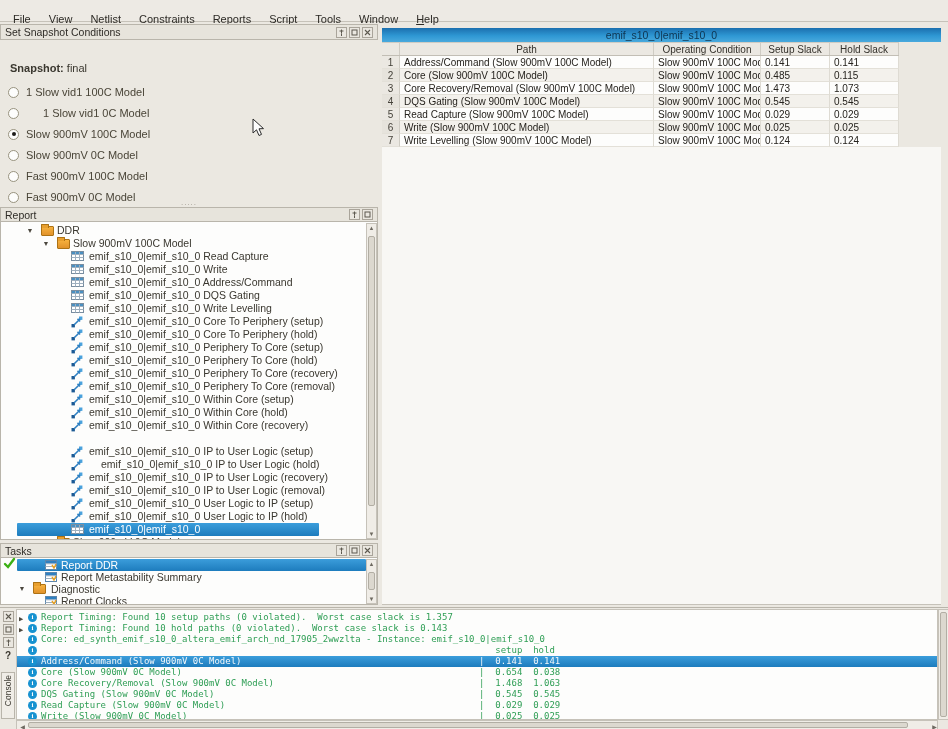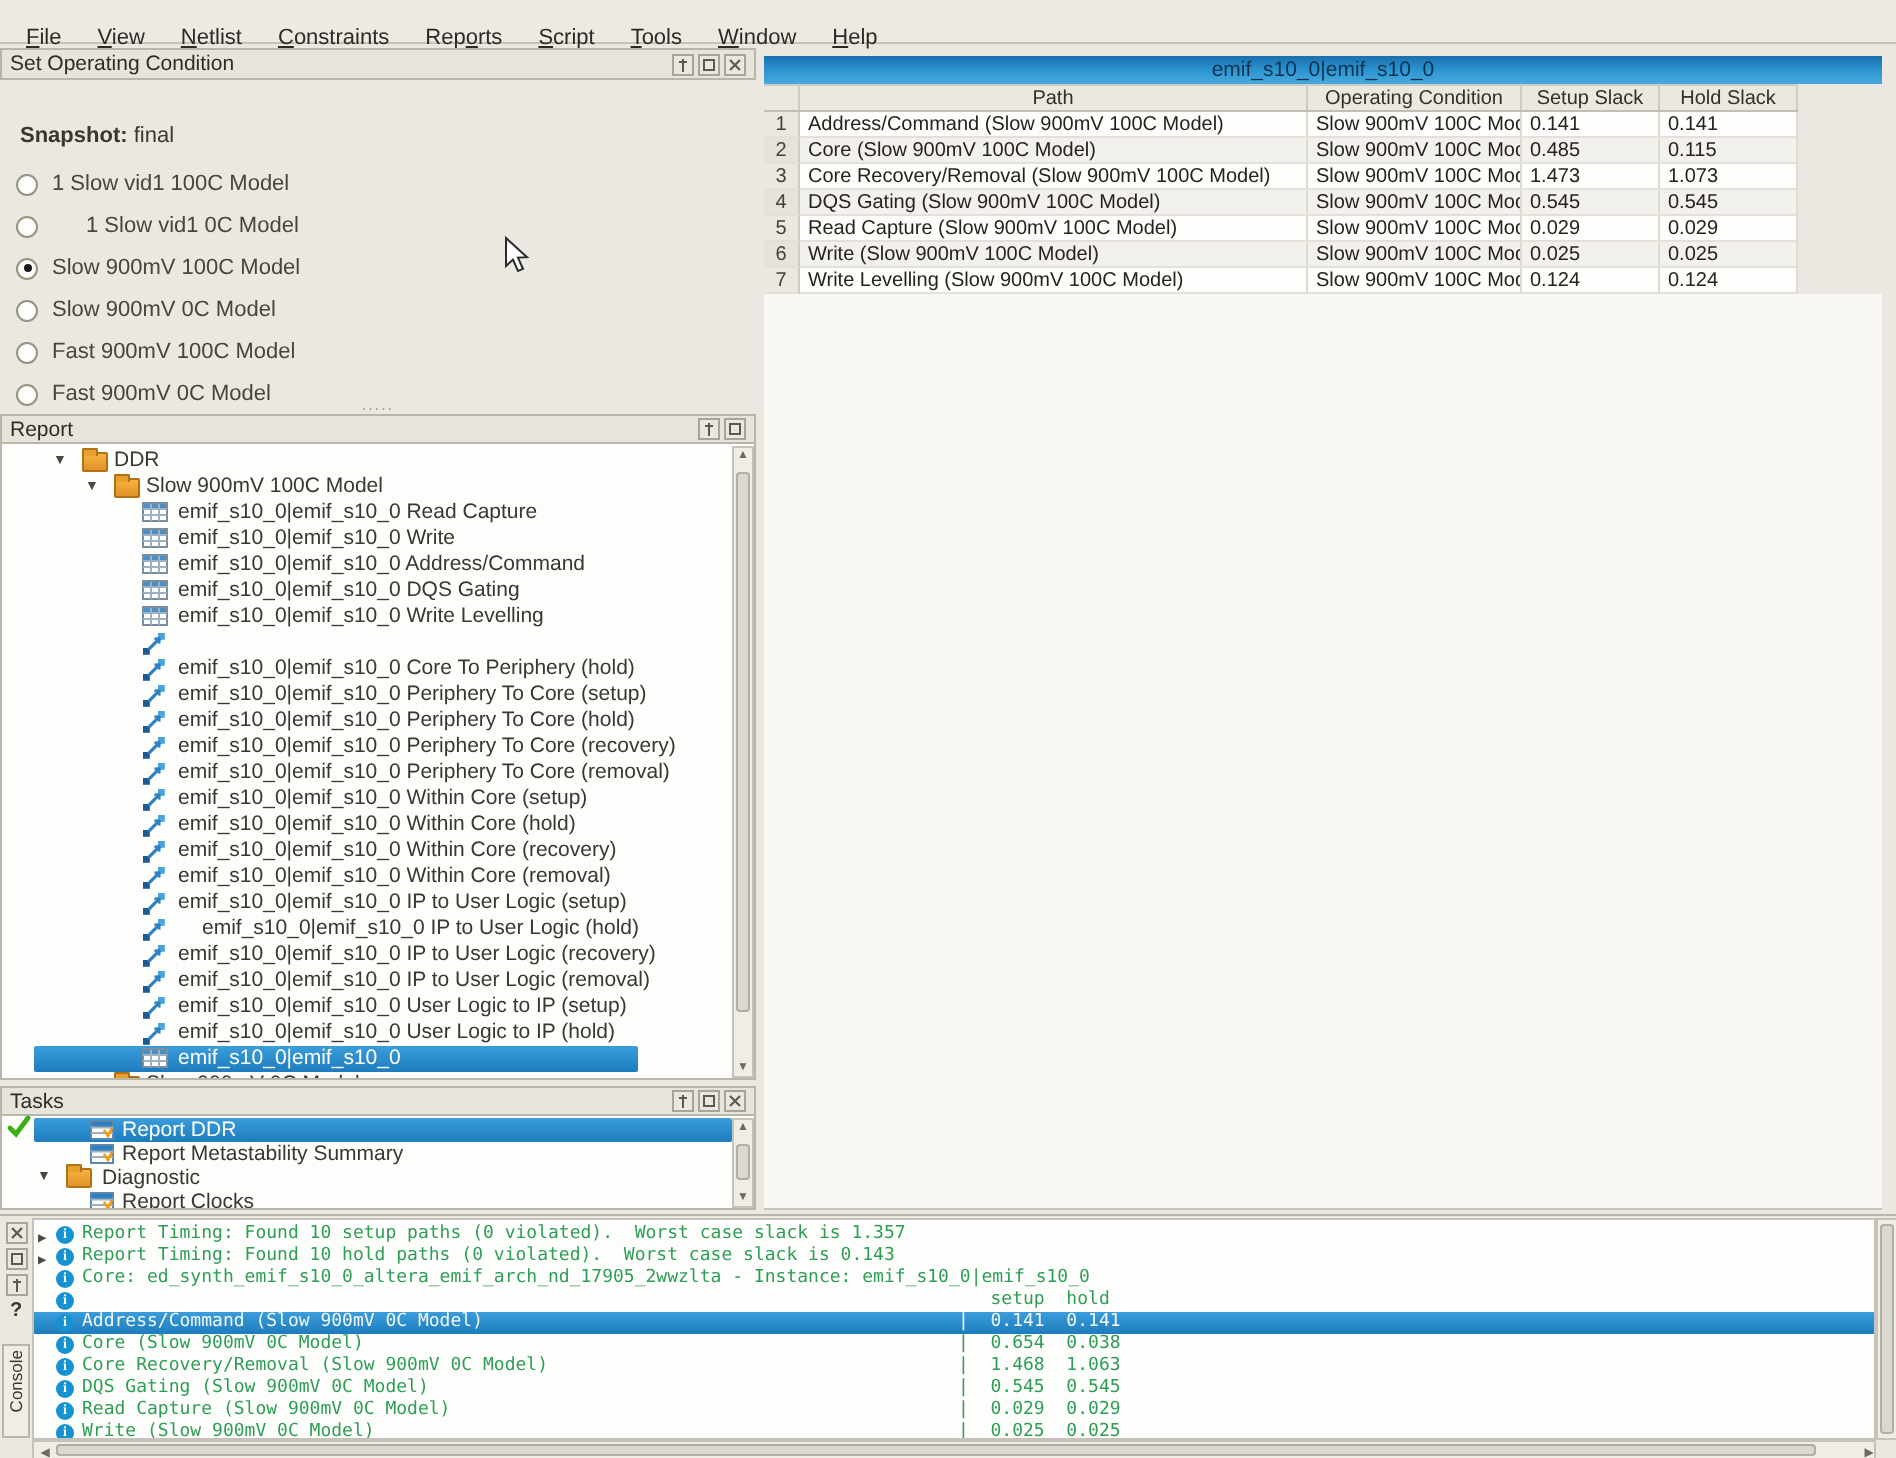--- a/index.html
+++ b/index.html
@@ -102,21 +102,21 @@
     <div class="menu-item"><u>N</u>etlist</div>
     <div class="menu-item"><u>C</u>onstraints</div>
     <div class="menu-item">Rep<u>o</u>rts</div>
     <div class="menu-item"><u>S</u>cript</div>
     <div class="menu-item"><u>T</u>ools</div>
     <div class="menu-item"><u>W</u>indow</div>
     <div class="menu-item"><u>H</u>elp</div>
   </div>
 
 <div class="panel-header" style="left:0;top:24px;width:378px;height:16px;">
-  <span class="ph-title">Set Operating Condition</span>
+  <span class="ph-title">Set Snapshot Conditions</span>
   <span class="winbtn">
       <svg width="7" height="7">
         <path d="M3.5 0.5 v4 M1.5 2 h4 M3.5 4.5 v2.5" stroke="#5d594f" stroke-width="1" fill="none"></path>
       </svg>
     </span>
   <span class="winbtn">
       <svg width="7" height="7">
         <rect x="1" y="1" width="5" height="5" fill="none" stroke="#5d594f"></rect>
       </svg>
     </span>
@@ -228,20 +228,21 @@
         </svg></div>
       <div class="t-label" style="left: 88px;">emif_s10_0|emif_s10_0 Write Levelling</div>
     </div>
     <div class="tree-row" style="top: 93px;">
       <div class="icon-slot" style="left: 70px;"><svg width="12" height="12">
           <rect x="0.5" y="8" width="3.4" height="3.4" fill="#1d5a94"></rect>
           <rect x="8" y="0.5" width="3.4" height="3.4" fill="#4aa2dd"></rect>
           <path d="M3.2 8.8 L8.8 3.2" stroke="#2d7fc1" stroke-width="1.6"></path>
           <path d="M8.8 3.2 l-2.6 0.2 M8.8 3.2 l-0.2 2.6" stroke="#2d7fc1" stroke-width="1.2" fill="none"></path>
         </svg></div>
+      <div class="t-label" style="left: 88px;">emif_s10_0|emif_s10_0 Core To Periphery (setup)</div>
     </div>
     <div class="tree-row" style="top: 106px;">
       <div class="icon-slot" style="left: 70px;"><svg width="12" height="12">
           <rect x="0.5" y="8" width="3.4" height="3.4" fill="#1d5a94"></rect>
           <rect x="8" y="0.5" width="3.4" height="3.4" fill="#4aa2dd"></rect>
           <path d="M3.2 8.8 L8.8 3.2" stroke="#2d7fc1" stroke-width="1.6"></path>
           <path d="M8.8 3.2 l-2.6 0.2 M8.8 3.2 l-0.2 2.6" stroke="#2d7fc1" stroke-width="1.2" fill="none"></path>
         </svg></div>
       <div class="t-label" style="left: 88px;">emif_s10_0|emif_s10_0 Core To Periphery (hold)</div>
     </div>
@@ -300,29 +301,20 @@
       <div class="t-label" style="left: 88px;">emif_s10_0|emif_s10_0 Within Core (hold)</div>
     </div>
     <div class="tree-row" style="top: 197px;">
       <div class="icon-slot" style="left: 70px;"><svg width="12" height="12">
           <rect x="0.5" y="8" width="3.4" height="3.4" fill="#1d5a94"></rect>
           <rect x="8" y="0.5" width="3.4" height="3.4" fill="#4aa2dd"></rect>
           <path d="M3.2 8.8 L8.8 3.2" stroke="#2d7fc1" stroke-width="1.6"></path>
           <path d="M8.8 3.2 l-2.6 0.2 M8.8 3.2 l-0.2 2.6" stroke="#2d7fc1" stroke-width="1.2" fill="none"></path>
         </svg></div>
       <div class="t-label" style="left: 88px;">emif_s10_0|emif_s10_0 Within Core (recovery)</div>
-    </div>
-    <div class="tree-row" style="top: 210px;">
-      <div class="icon-slot" style="left: 70px;"><svg width="12" height="12">
-          <rect x="0.5" y="8" width="3.4" height="3.4" fill="#1d5a94"></rect>
-          <rect x="8" y="0.5" width="3.4" height="3.4" fill="#4aa2dd"></rect>
-          <path d="M3.2 8.8 L8.8 3.2" stroke="#2d7fc1" stroke-width="1.6"></path>
-          <path d="M8.8 3.2 l-2.6 0.2 M8.8 3.2 l-0.2 2.6" stroke="#2d7fc1" stroke-width="1.2" fill="none"></path>
-        </svg></div>
-      <div class="t-label" style="left: 88px;">emif_s10_0|emif_s10_0 Within Core (removal)</div>
     </div>
     <div class="tree-row" style="top: 223px;">
       <div class="icon-slot" style="left: 70px;"><svg width="12" height="12">
           <rect x="0.5" y="8" width="3.4" height="3.4" fill="#1d5a94"></rect>
           <rect x="8" y="0.5" width="3.4" height="3.4" fill="#4aa2dd"></rect>
           <path d="M3.2 8.8 L8.8 3.2" stroke="#2d7fc1" stroke-width="1.6"></path>
           <path d="M8.8 3.2 l-2.6 0.2 M8.8 3.2 l-0.2 2.6" stroke="#2d7fc1" stroke-width="1.2" fill="none"></path>
         </svg></div>
       <div class="t-label" style="left: 88px;">emif_s10_0|emif_s10_0 IP to User Logic (setup)</div>
     </div>

